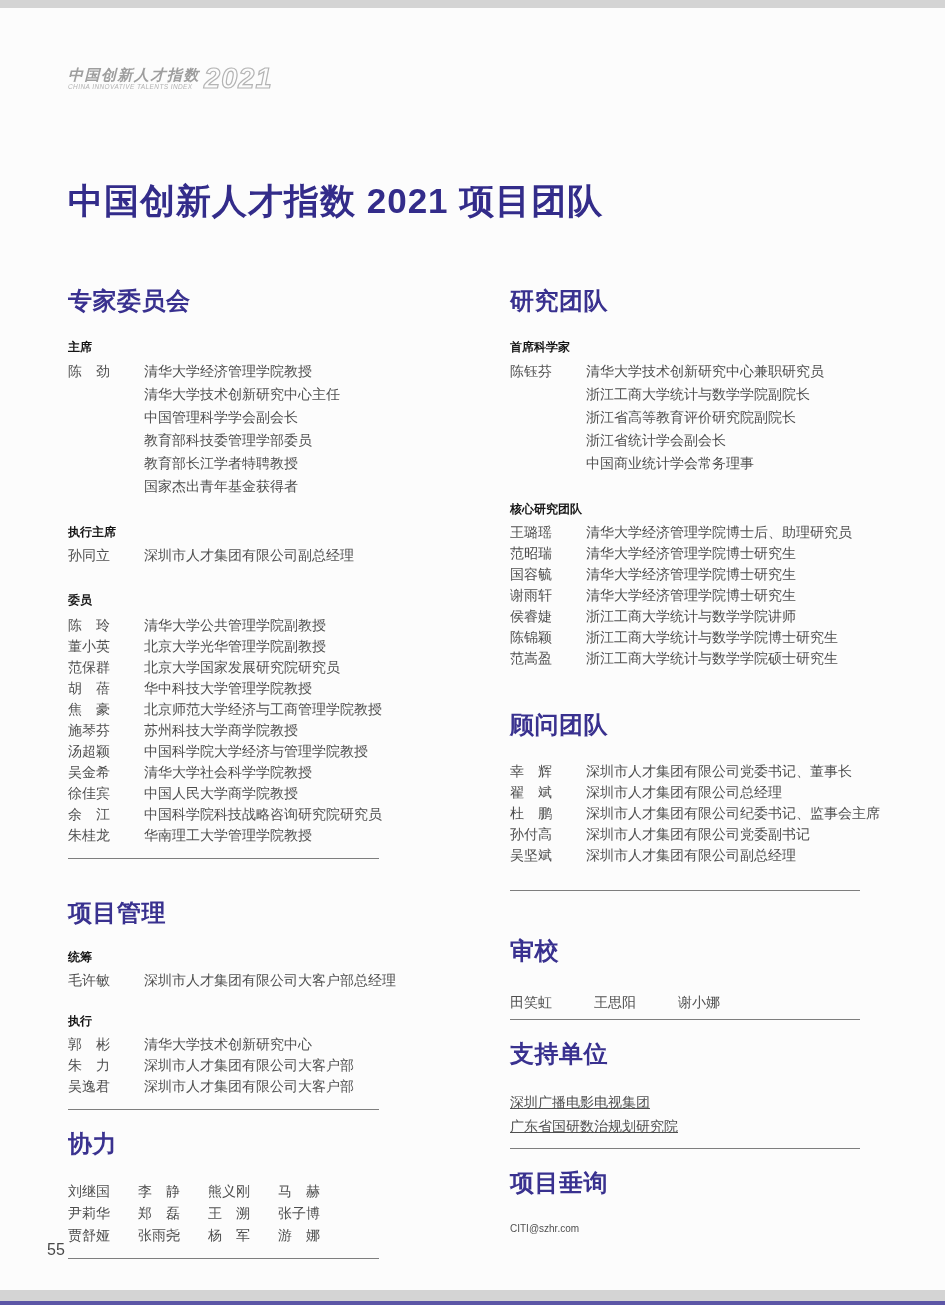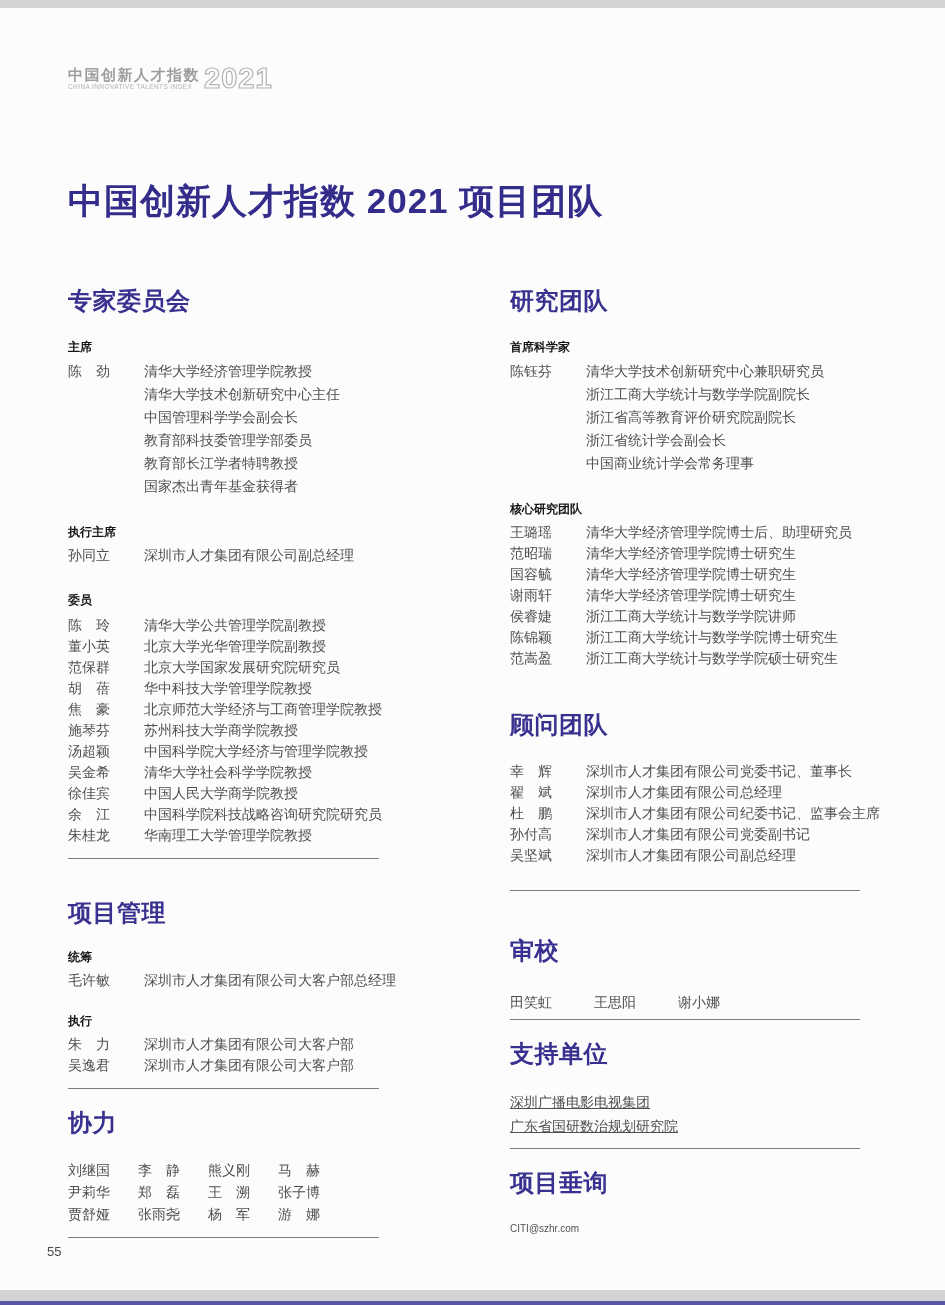--- a/index.html
+++ b/index.html
@@ -4,21 +4,21 @@
 <style>
   :root { --accent:#39318f; --body:#4f4f4f; --label:#151515; --divider:#7e7e7e; }
   * { margin:0; padding:0; box-sizing:border-box; }
   html,body { width:945px; }
   body { font-family:"Liberation Sans","DejaVu Sans",sans-serif; background:#e9e9e9; }
   .page { position:relative; width:945px; height:1305px; background:#fcfcfc; overflow:hidden; }
   .top-strip { position:absolute; top:0; left:0; width:100%; height:8px; background:#d4d4d4; }
   .content { position:absolute; top:8px; left:68px; width:820px; }
 
   
-  .logo { display:flex; align-items:flex-end; margin-top:58px; }
+  .logo { display:flex; align-items:flex-end; margin-top:58px;font-style:italic; }
   .logo-text { display:flex; flex-direction:column; }
   .logo-zh { font-size:15px; font-weight:bold; color:#9e9e9e; letter-spacing:1.5px; line-height:17px; }
   .logo-en { font-size:6.5px; color:#b2b2b2; letter-spacing:0.4px; }
   .logo-year { font-size:29px; font-weight:bold; line-height:24px; margin-left:4px;
                color:#fdfdfd; -webkit-text-stroke:1.2px #b4b4b4; letter-spacing:1px; }
 
   
   .main-title { margin-top:88px; font-size:35px; font-weight:bold; color:#332c8a; letter-spacing:1px; }
 
   
@@ -43,21 +43,21 @@
   .mt22 { margin-top:22px; } .mt24 { margin-top:24px; }
   .mt26 { margin-top:26px; } .mt38 { margin-top:38px; }
   .mt40 { margin-top:40px; } .mt44 { margin-top:44px; }
 
   .name-grid { display:flex; font-size:14px; color:var(--body); line-height:22px; }
   .name-grid span { width:70px; }
   .review-grid span { width:84px; }
   .units div { font-size:14px; color:var(--body); line-height:24px;text-decoration:underline; }
   .email { font-size:10px; color:var(--body); }
 
-  .page-number { position:absolute; left:47px; bottom:46px; font-size:13px; color:#4a4a4a; }
+  .page-number { position:absolute; left:47px; bottom:46px; font-size:16px; color:#4a4a4a; }
   .footer-gray   { position:absolute; bottom:4px; left:0; width:100%; height:11px; background:#d4d4d4; }
   .footer-accent { position:absolute; bottom:0;  left:0; width:100%; height:4px;  background:#5c56a6; }
 </style>
 </head>
 <body>
 
 <div class="page">
   <div class="top-strip"></div>
 
   <div class="content">
@@ -153,20 +153,24 @@
 
           <div class="sub-label mt20">统筹</div>
           <div class="row mt4">
             <div class="name">毛许敏</div>
             <div class="title">深圳市人才集团有限公司大客户部总经理</div>
           </div>
 
           <div class="sub-label mt22">执行</div>
           <div class="mt4">
             <div class="row">
+                <div class="name">郭　彬</div>
+                <div class="title">清华大学技术创新研究中心</div>
+              </div>
+            <div class="row">
                 <div class="name">朱　力</div>
                 <div class="title">深圳市人才集团有限公司大客户部</div>
               </div>
             <div class="row">
                 <div class="name">吴逸君</div>
                 <div class="title">深圳市人才集团有限公司大客户部</div>
               </div>
           </div>
           <div class="divider dl mt12"></div>
         </section>

